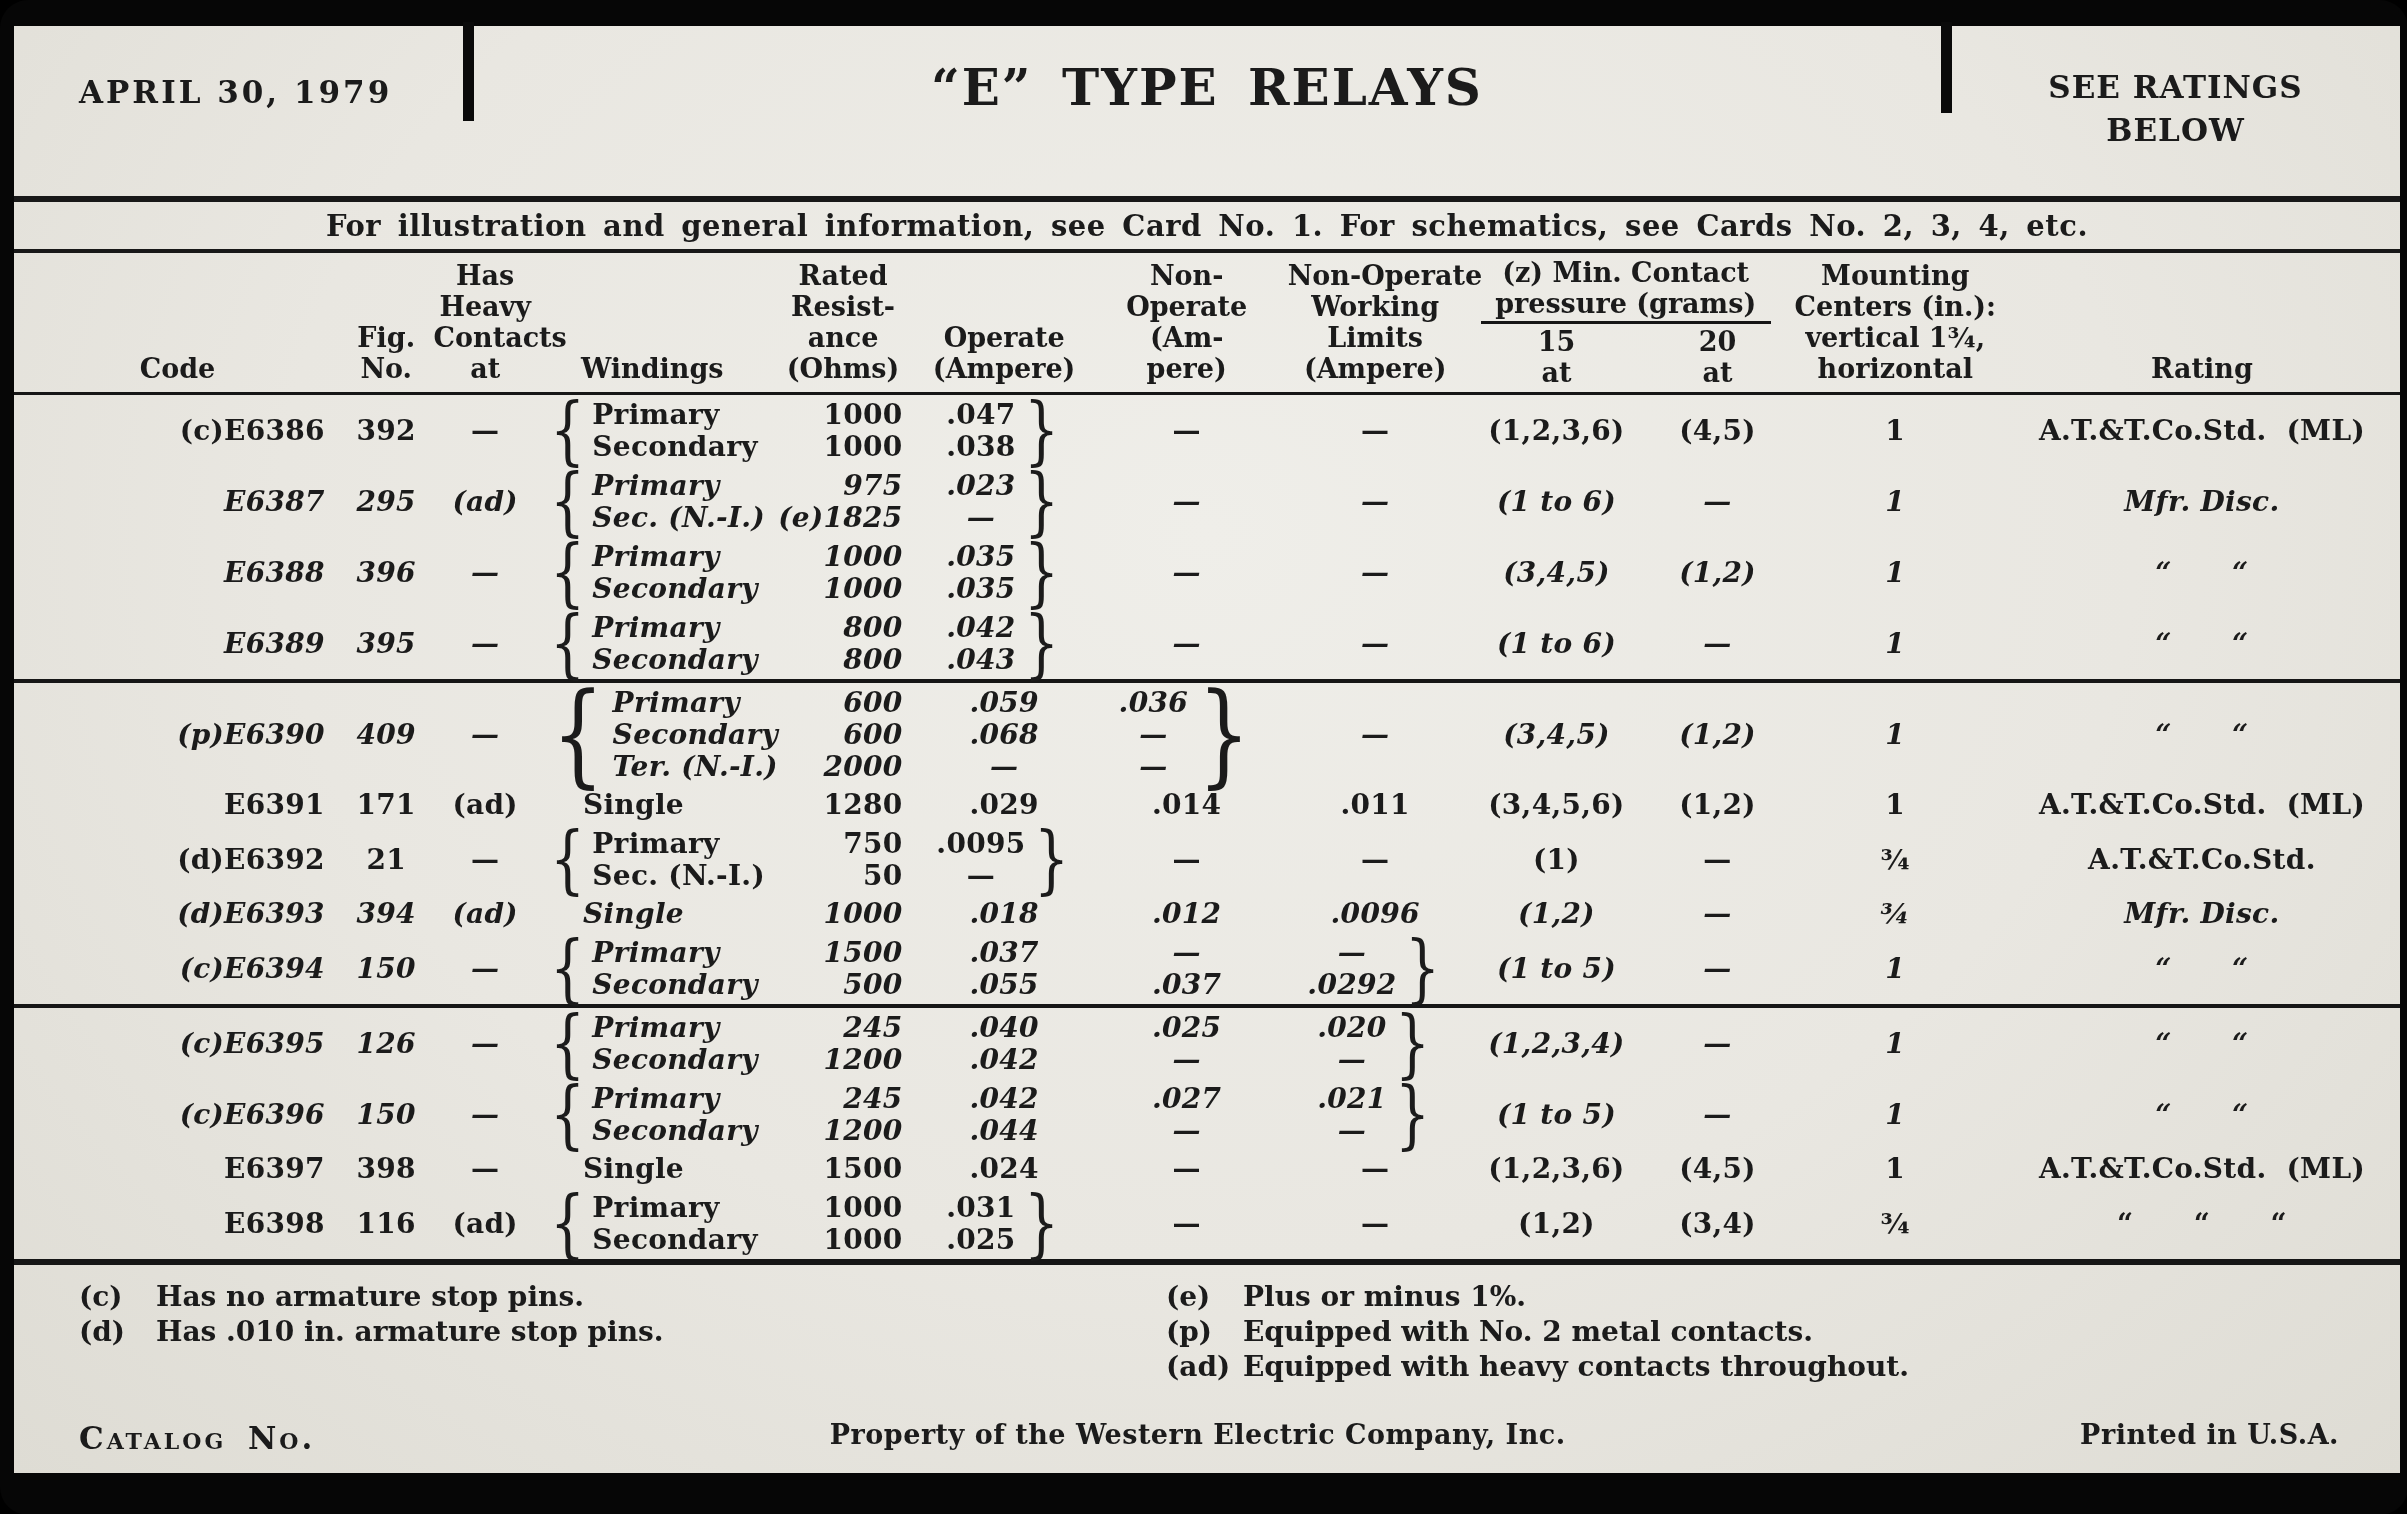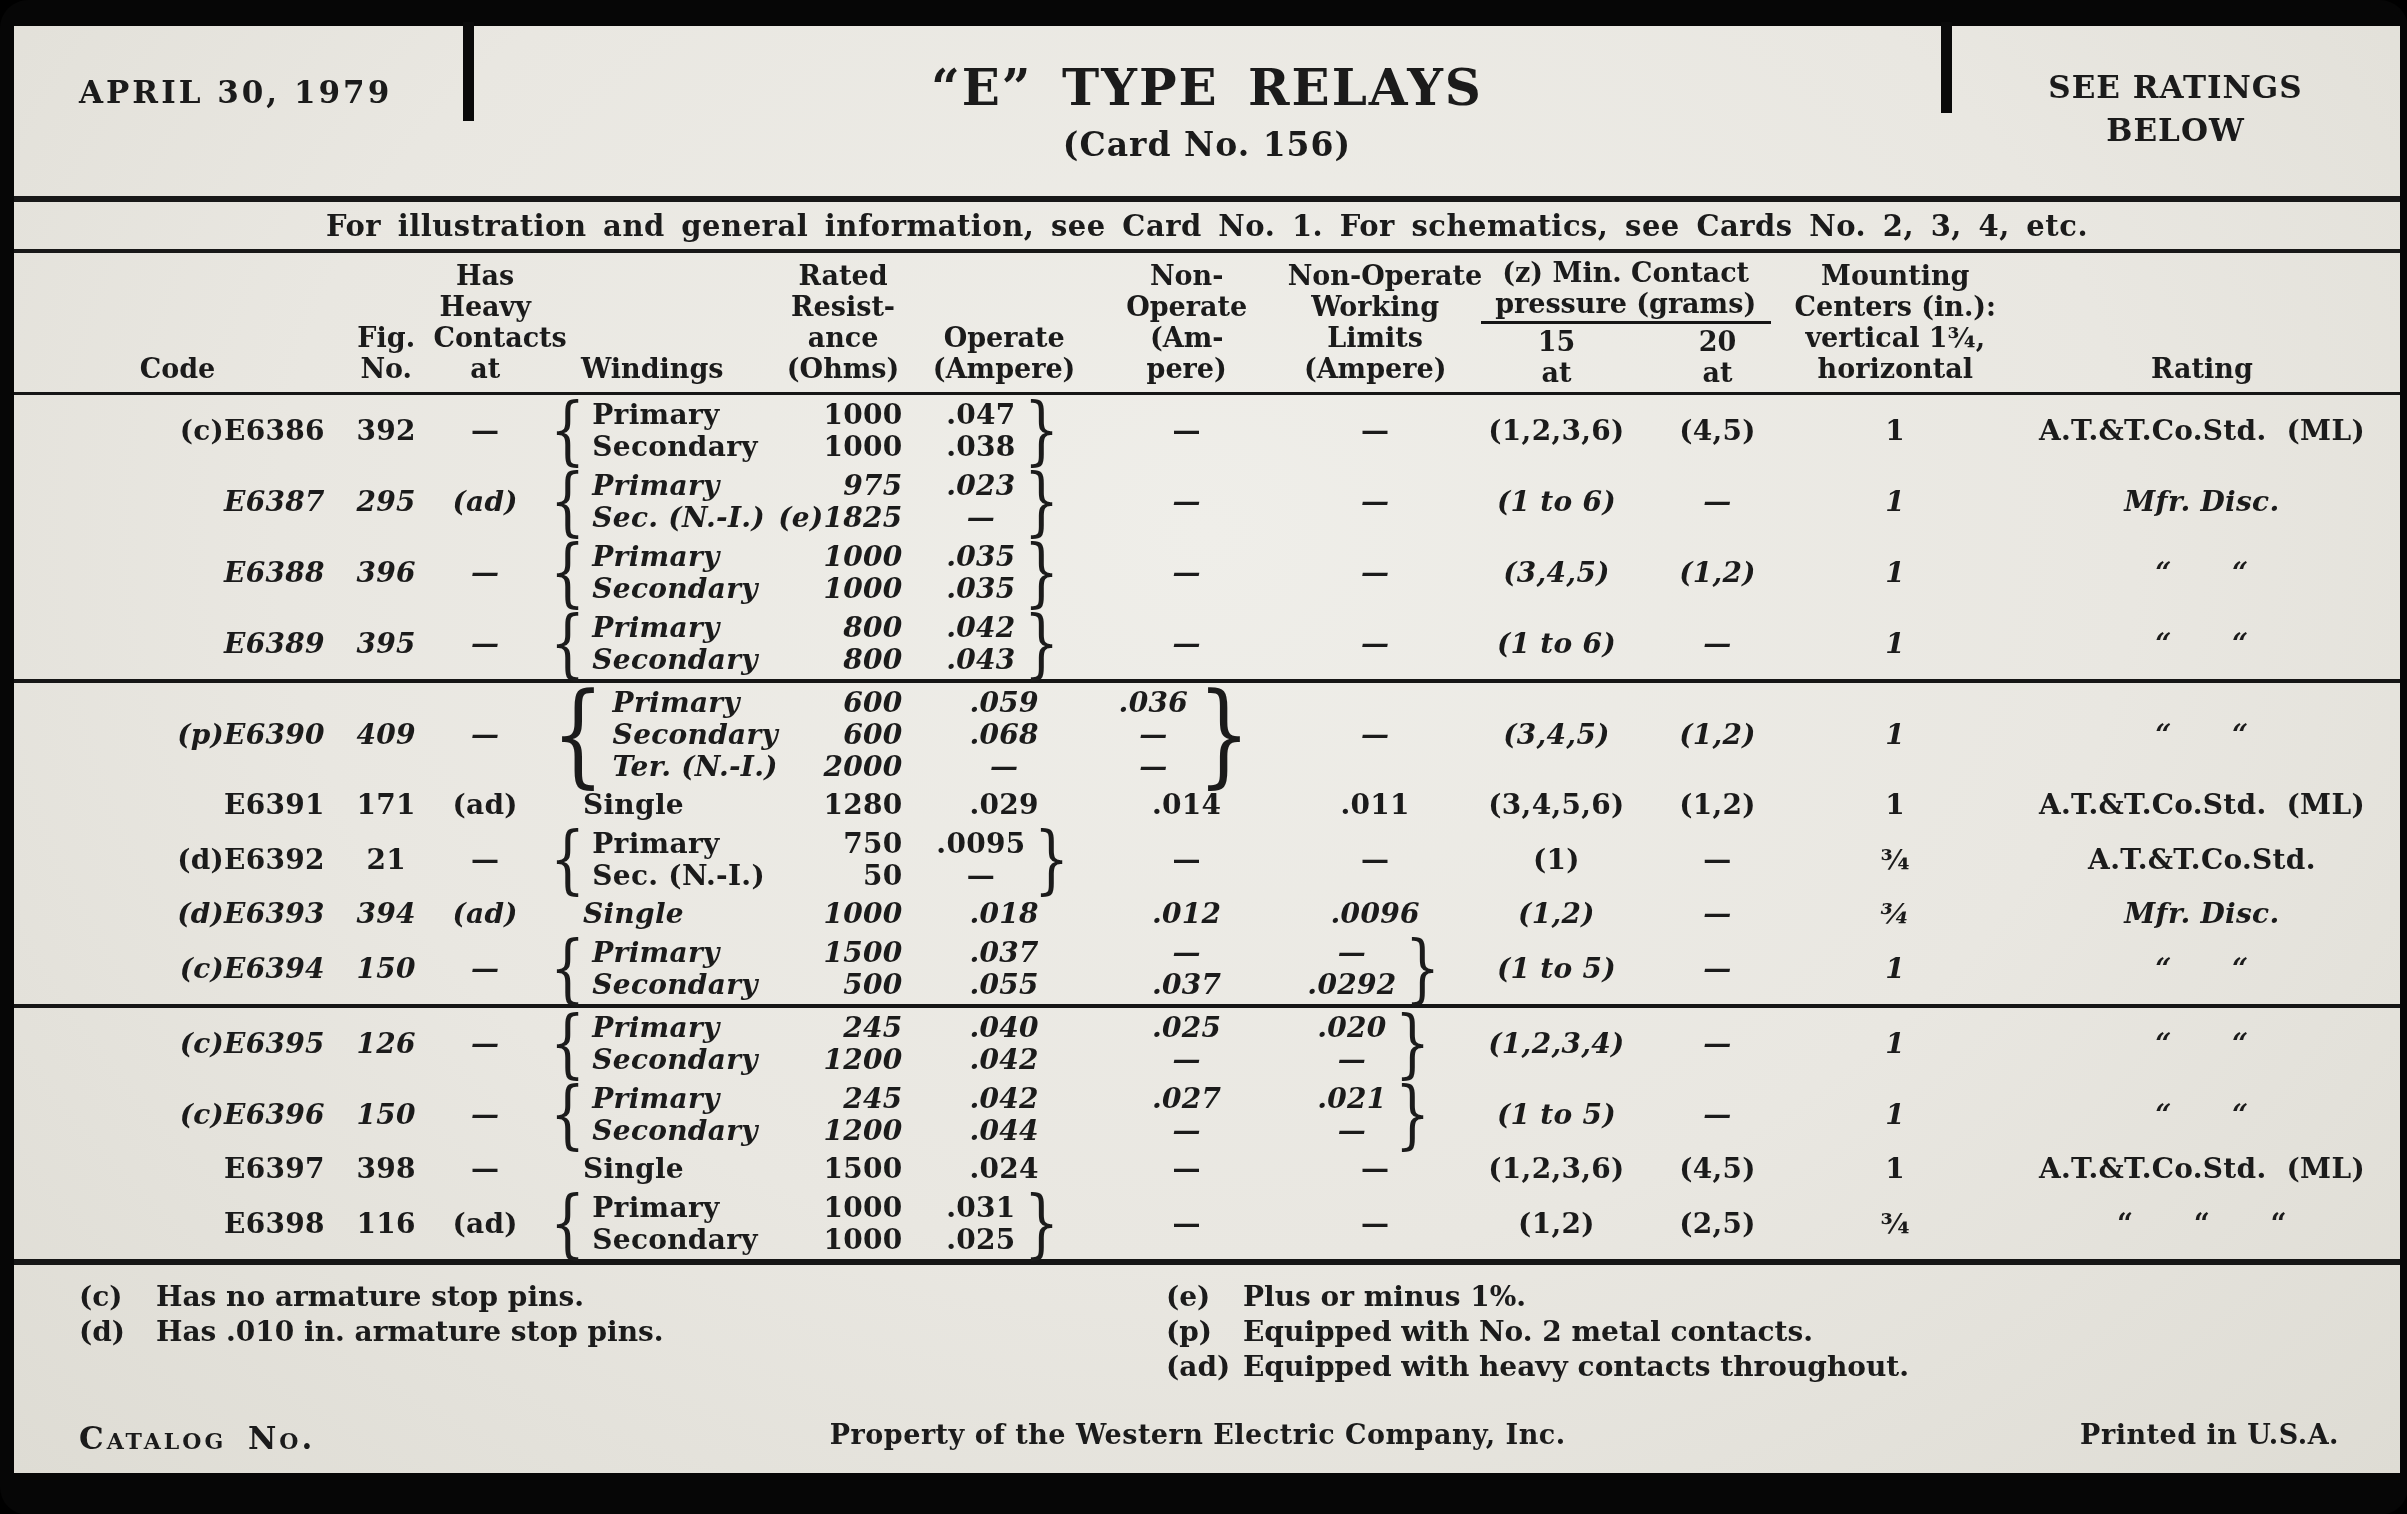--- a/index.html
+++ b/index.html
@@ -68,21 +68,20 @@
 </head>
 <body>
 
 <div class="scan">
   <div class="card">
 
     <div class="masthead">
       <div class="date">APRIL 30, 1979</div>
       <div class="title-block">
         <div class="page-title">“E” TYPE RELAYS</div>
-        <div class="page-subtitle">(Card No. 156)</div>
       </div>
       <div class="ratings">
         <div>SEE RATINGS</div>
         <div>BELOW</div>
       </div>
       <div class="vbar vbar-left"></div>
       <div class="vbar vbar-right"></div>
     </div>
 
     <div class="rule rule-heavy"></div>
@@ -1323,21 +1322,21 @@
             <td class="td-c">
               <div class="cellwrap">
                 <div class="stack">
                   <div class="ln">(1,2)</div>
                 </div>
               </div>
             </td>
             <td class="td-c">
               <div class="cellwrap">
                 <div class="stack">
-                  <div class="ln">(2,5)</div>
+                  <div class="ln">(3,4)</div>
                 </div>
               </div>
             </td>
             <td class="td-c">
               <div class="cellwrap">
                 <div class="stack">
                   <div class="ln">¾</div>
                 </div>
               </div>
             </td>

